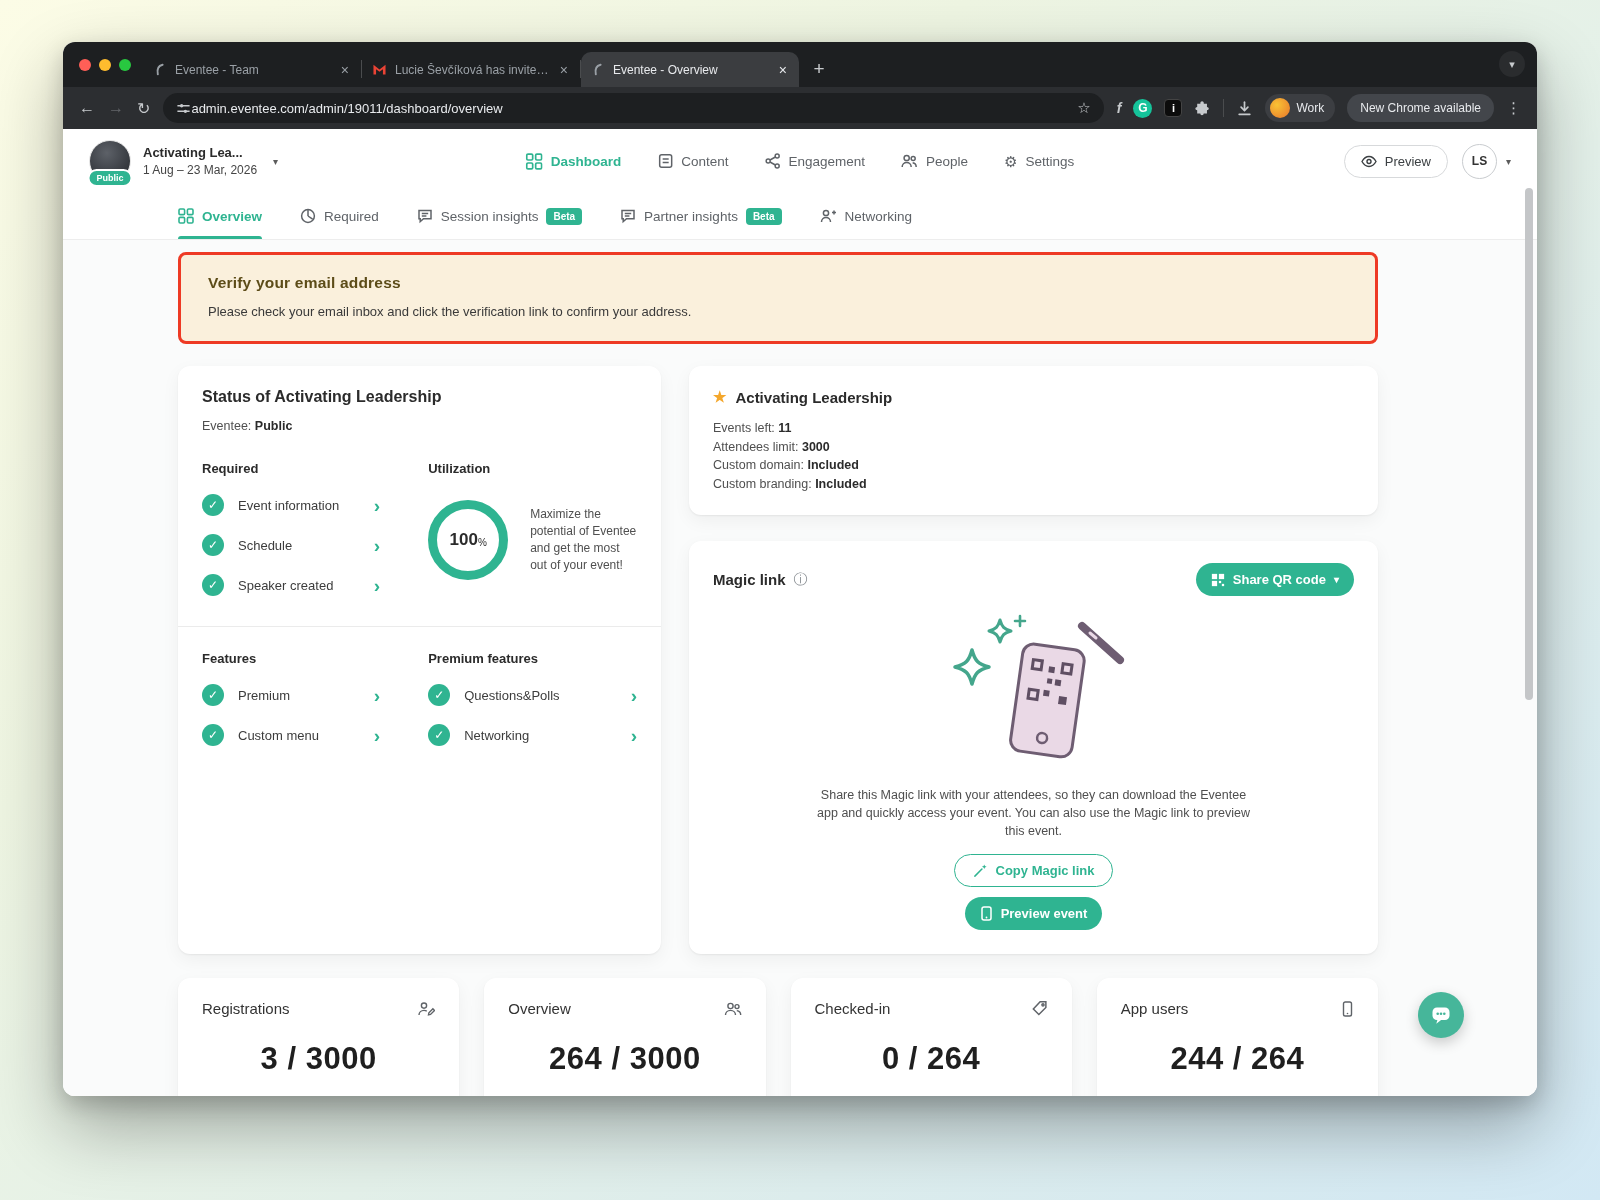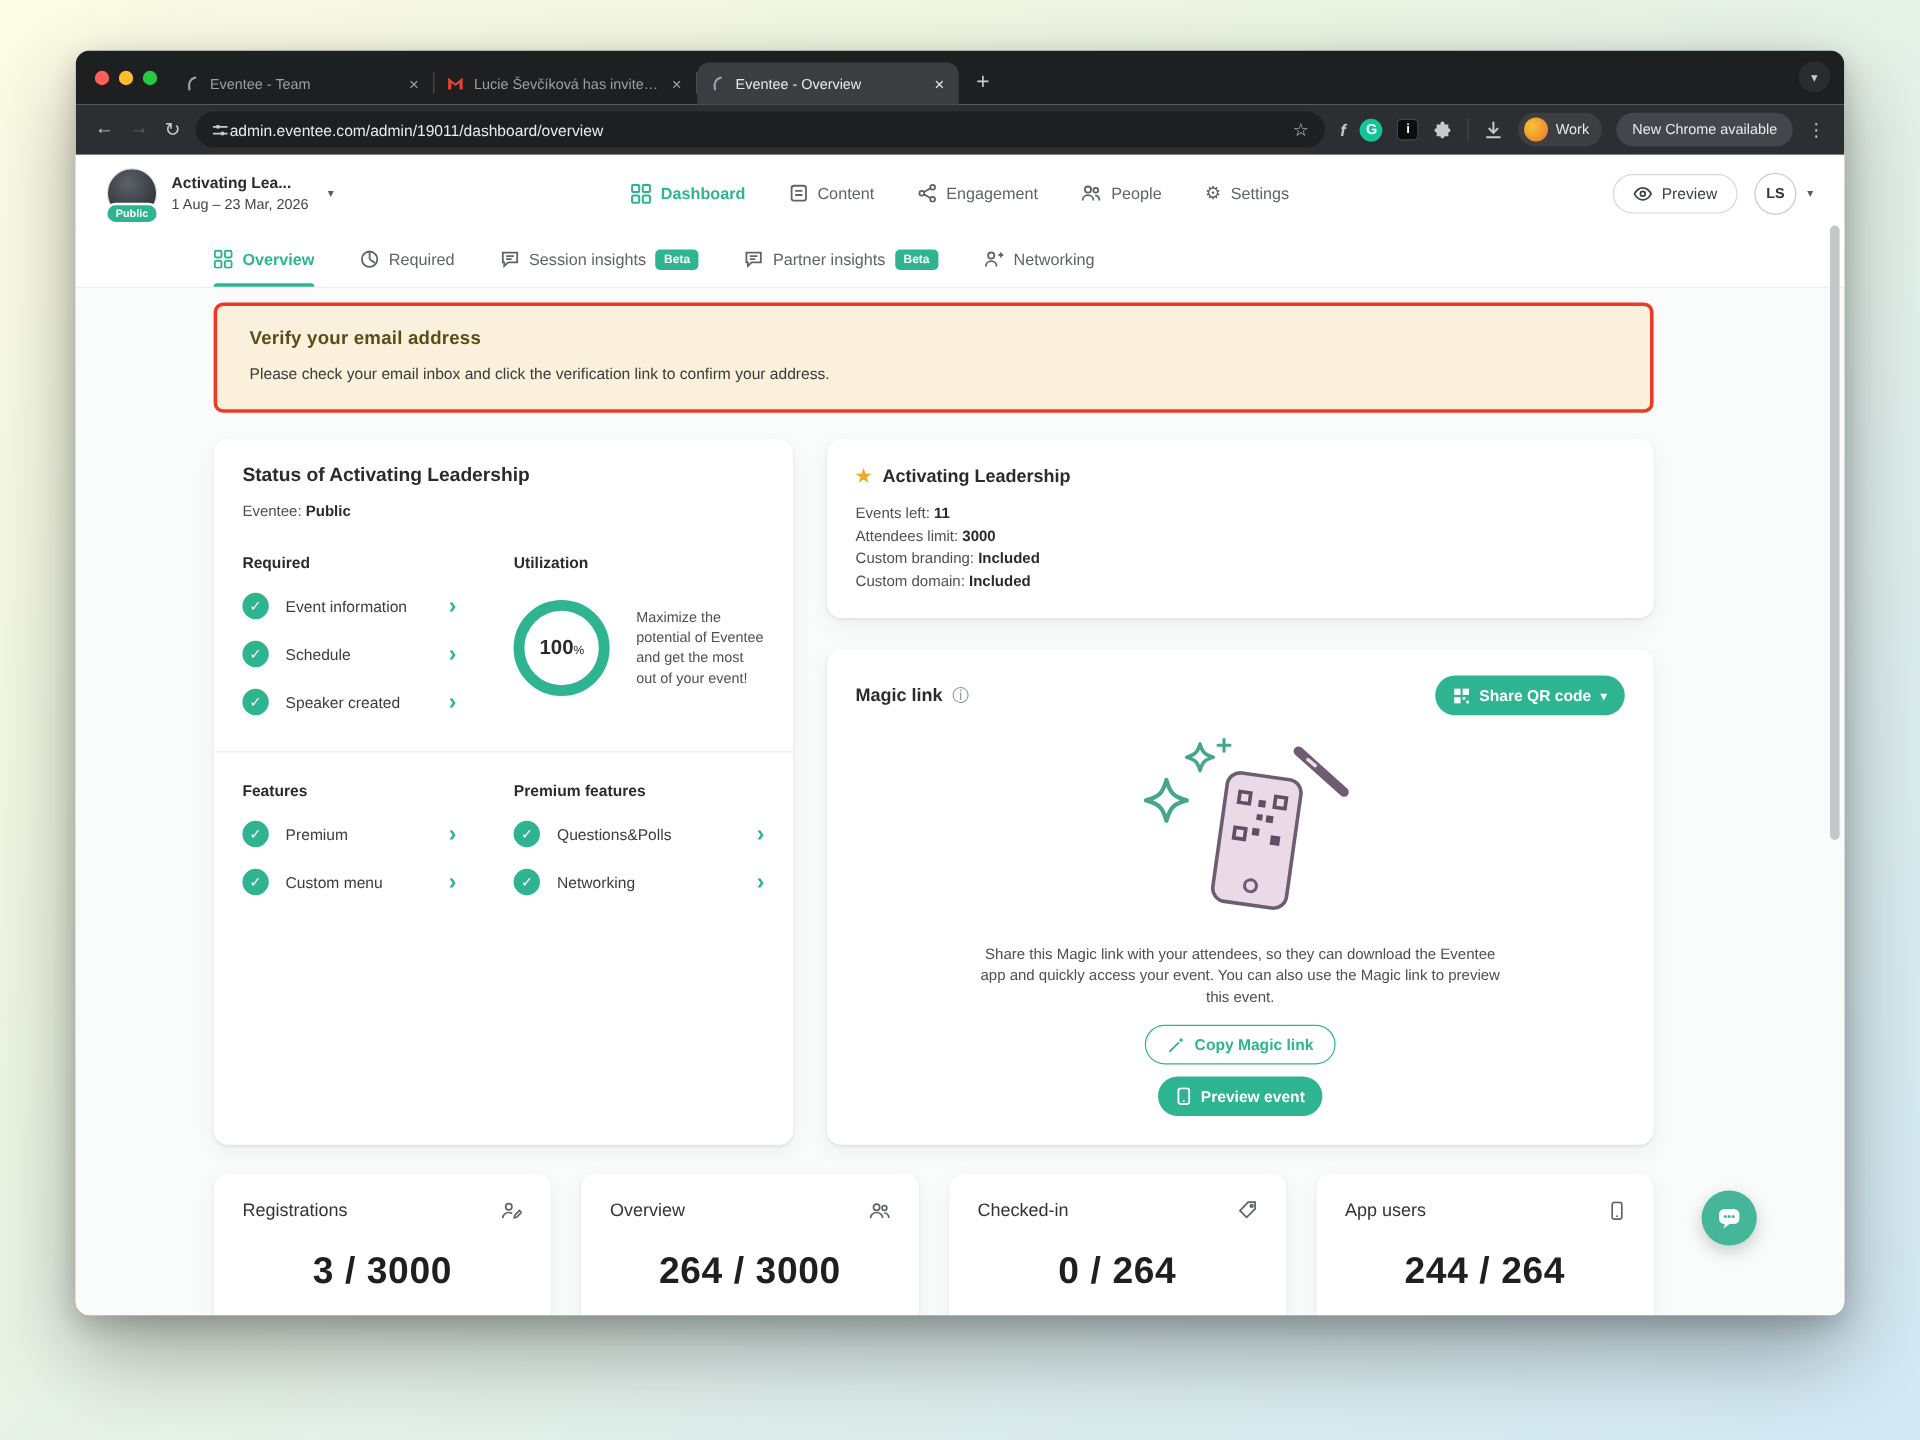--- a/index.html
+++ b/index.html
@@ -323,22 +323,22 @@
       <div class="grid">
 
         <div class="card plan-card">
           <div class="plan-title">
             <span class="starplan">★</span>
             <span>Activating Leadership</span>
           </div>
           <div class="plan-lines">
             <div><span>Events left: </span><b>11</b></div>
             <div><span>Attendees limit: </span><b>3000</b></div>
+            <div><span>Custom domain: </span><b>Included</b></div>
             <div><span>Custom branding: </span><b>Included</b></div>
-            <div><span>Custom domain: </span><b>Included</b></div>
           </div>
         </div>
 
         <div class="card status-card">
           <div class="status-title">Status of Activating Leadership</div>
           <div class="status-line">
             <span>Eventee: </span><b>Public</b>
           </div>
 
           <div class="two-col">

